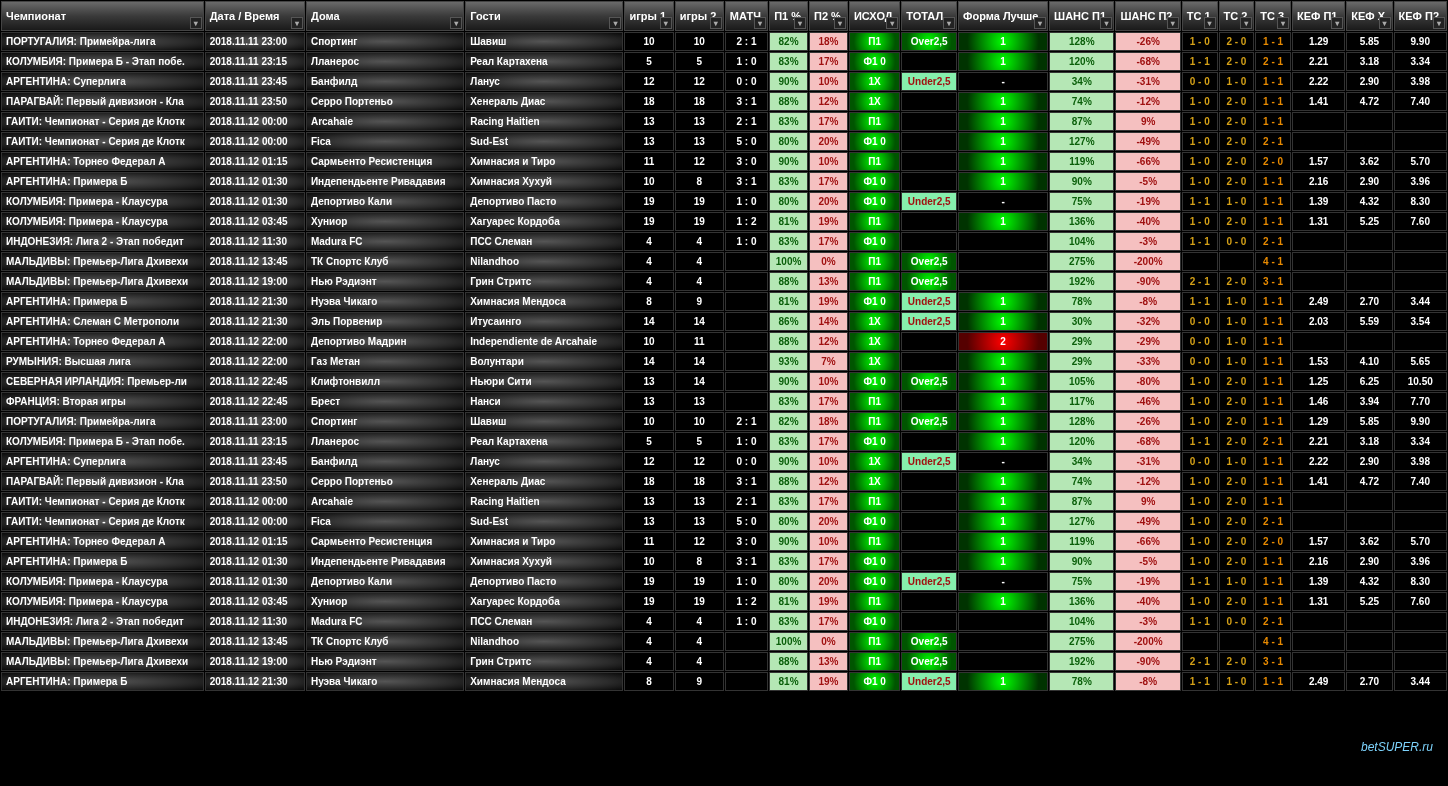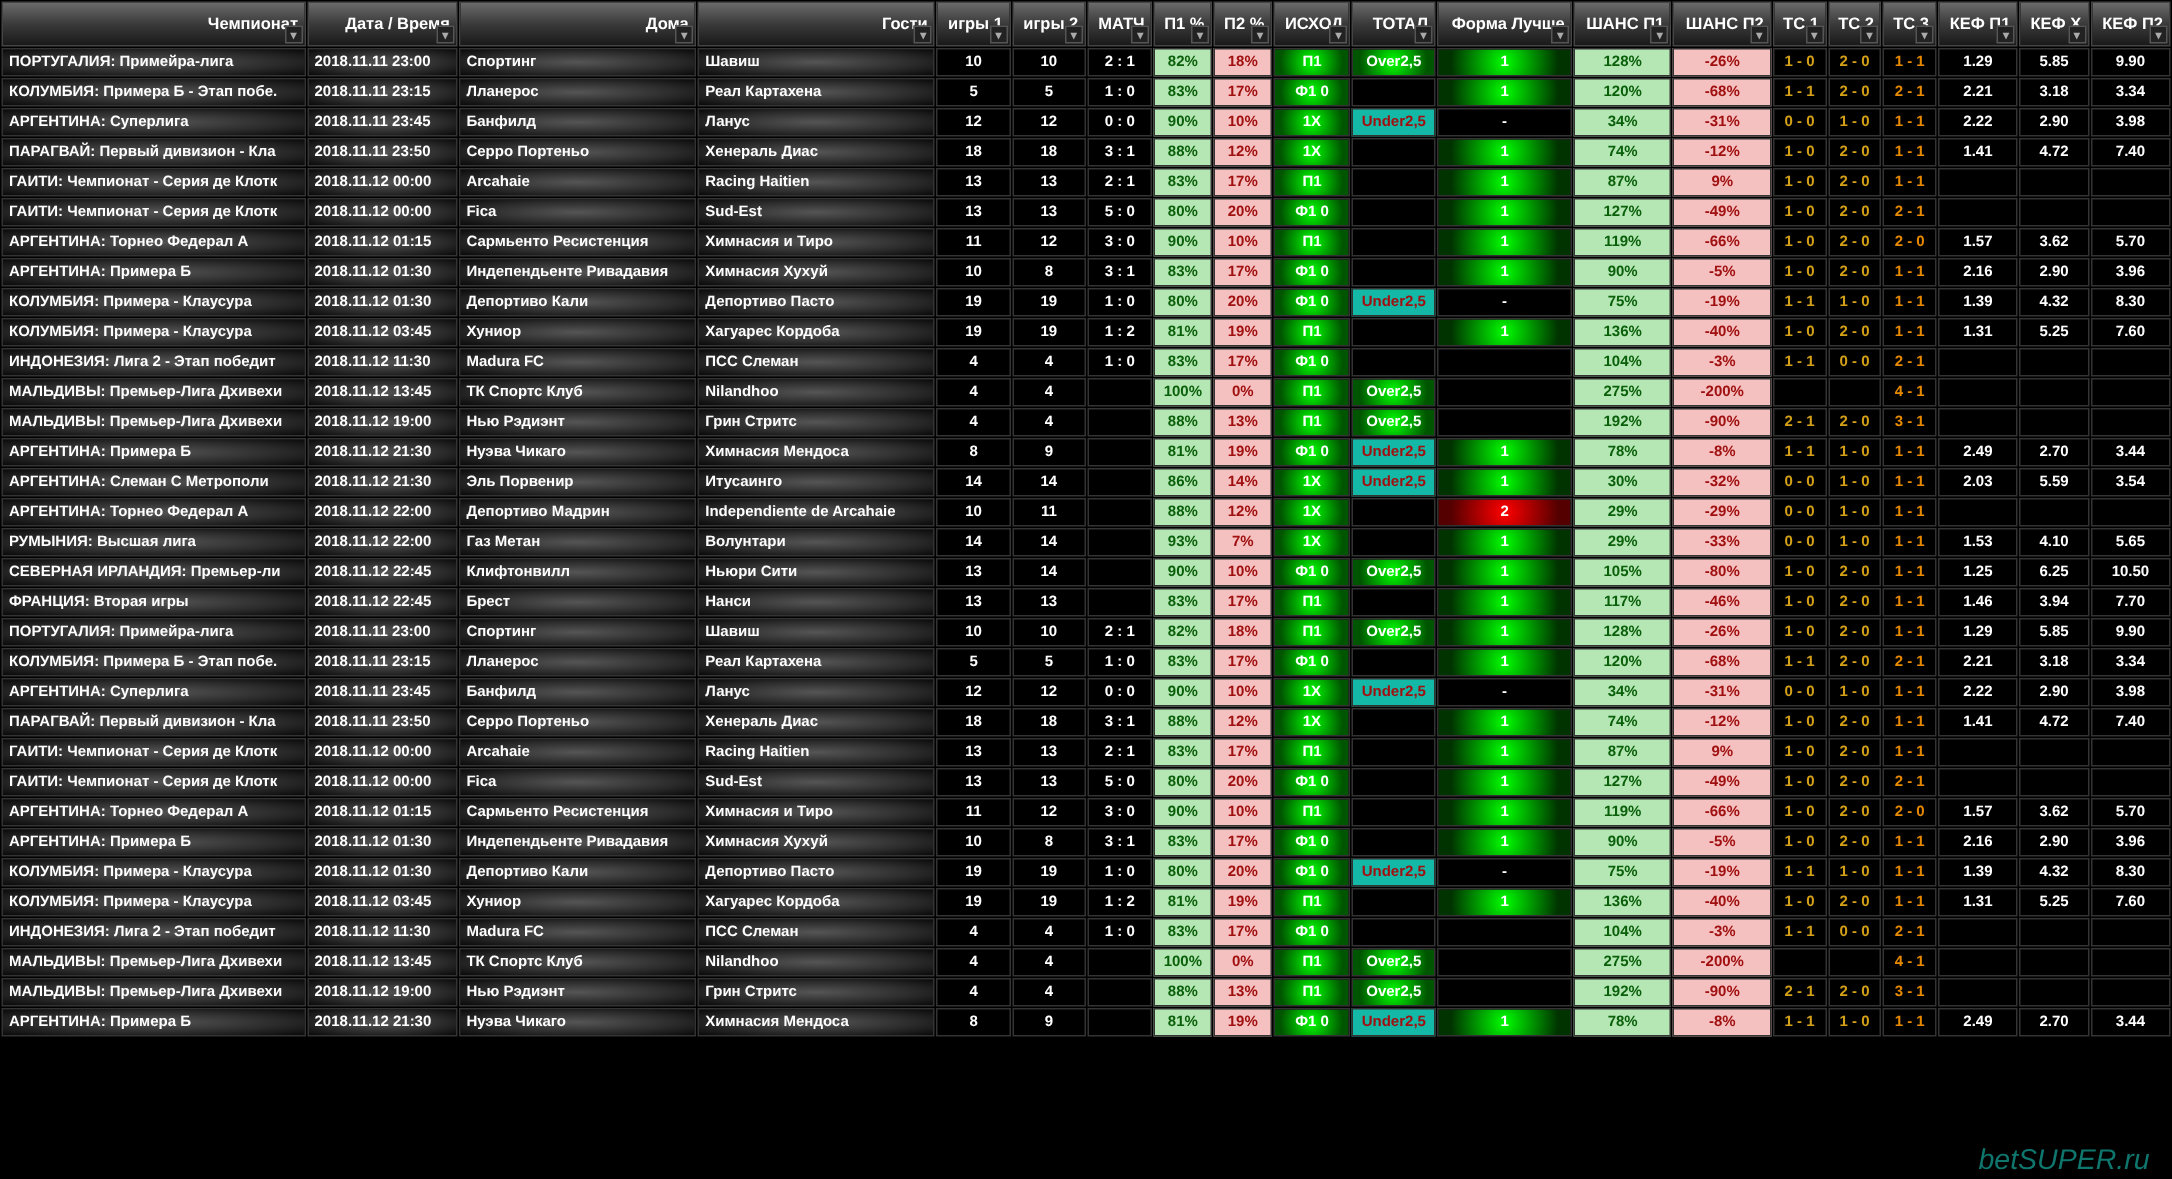--- a/index.html
+++ b/index.html
@@ -1,37 +1,37 @@
 <!DOCTYPE html>
 <html><head>
 <meta charset="utf-8">
 <style>
 * { margin: 0; padding: 0; box-sizing: border-box; }
 body { background: #000; font-family: Arial, sans-serif; font-size: 11px; color: #fff; overflow-x: auto; }
 table { border-collapse: separate; border-spacing: 1px; background: #000; width: 100%; }
-th { background: linear-gradient(180deg, #6a6a6a 0%, #3a3a3a 50%, #1a1a1a 100%); color: #fff; font-weight: bold; padding: 8px 4px; text-align: right; border: 1px solid #444; position: relative; font-size: 11px; white-space: nowrap; }
+th { background: linear-gradient(180deg, #6a6a6a 0%, #3a3a3a 50%, #1a1a1a 100%); color: #fff; font-weight: bold; padding: 8px 4px; text-align: left; border: 1px solid #444; position: relative; font-size: 11px; white-space: nowrap; }
 th.wide { min-width: 150px; }
 th.med { min-width: 95px; }
 td { padding: 3px 4px; border: 1px solid #333; text-align: center; white-space: nowrap; font-size: 10px; font-weight: bold; }
 .filter-icon { position: absolute; bottom: 1px; right: 1px; width: 12px; height: 12px; background: #222; border: 1px solid #555; display: flex; align-items: center; justify-content: center; }
 .filter-icon::after { content: '▾'; font-size: 8px; color: #aaa; }
 .txt-cell { background: radial-gradient(ellipse at center, #555 0%, #2a2a2a 60%, #0a0a0a 100%); text-align: left; color: #fff; }
 .num-cell { background: #000; color: #fff; }
 .pct-green { background: #b5e7b5; color: #0a5f0a; }
 .pct-red { background: #f5c0c0; color: #a01010; }
 .outcome-green { background: radial-gradient(circle, #0f0 0%, #050 80%); color: #fff; text-align: center; }
 .total-over { background: radial-gradient(circle, #0f0 0%, #050 80%); color: #fff; }
-.total-under { background: #14b8a6; color: #a01010; }
+.total-under { background: #86efac; color: #a01010; }
 .forma-green { background: radial-gradient(circle, #0f0 0%, #030 80%); color: #fff; }
 .forma-red { background: radial-gradient(circle, #f00 0%, #500 80%); color: #fff; }
 .score-gold { background: #000; color: #d4a017; font-weight: bold; }
 .score-orange { background: #000; color: #e88a00; font-weight: bold; }
 .coef { background: #000; color: #fff; }
 .empty { background: #000; }
-.watermark { position: fixed; bottom: 1px; right: 15px; color: #0f766e; font-size: 19px; font-style: italic; pointer-events: none; }
+.watermark { position: fixed; bottom: 32px; right: 15px; color: #7dd3fc; font-size: 12px; font-style: italic; pointer-events: none; }
 </style>
 </head>
 <body>
 
 <table>
   <thead>
       <tr id="header-row">
         <th class="wide">Чемпионат<span class="filter-icon"></span></th>
         <th class="med">Дата / Время<span class="filter-icon"></span></th>
         <th class="wide">Дома<span class="filter-icon"></span></th>

